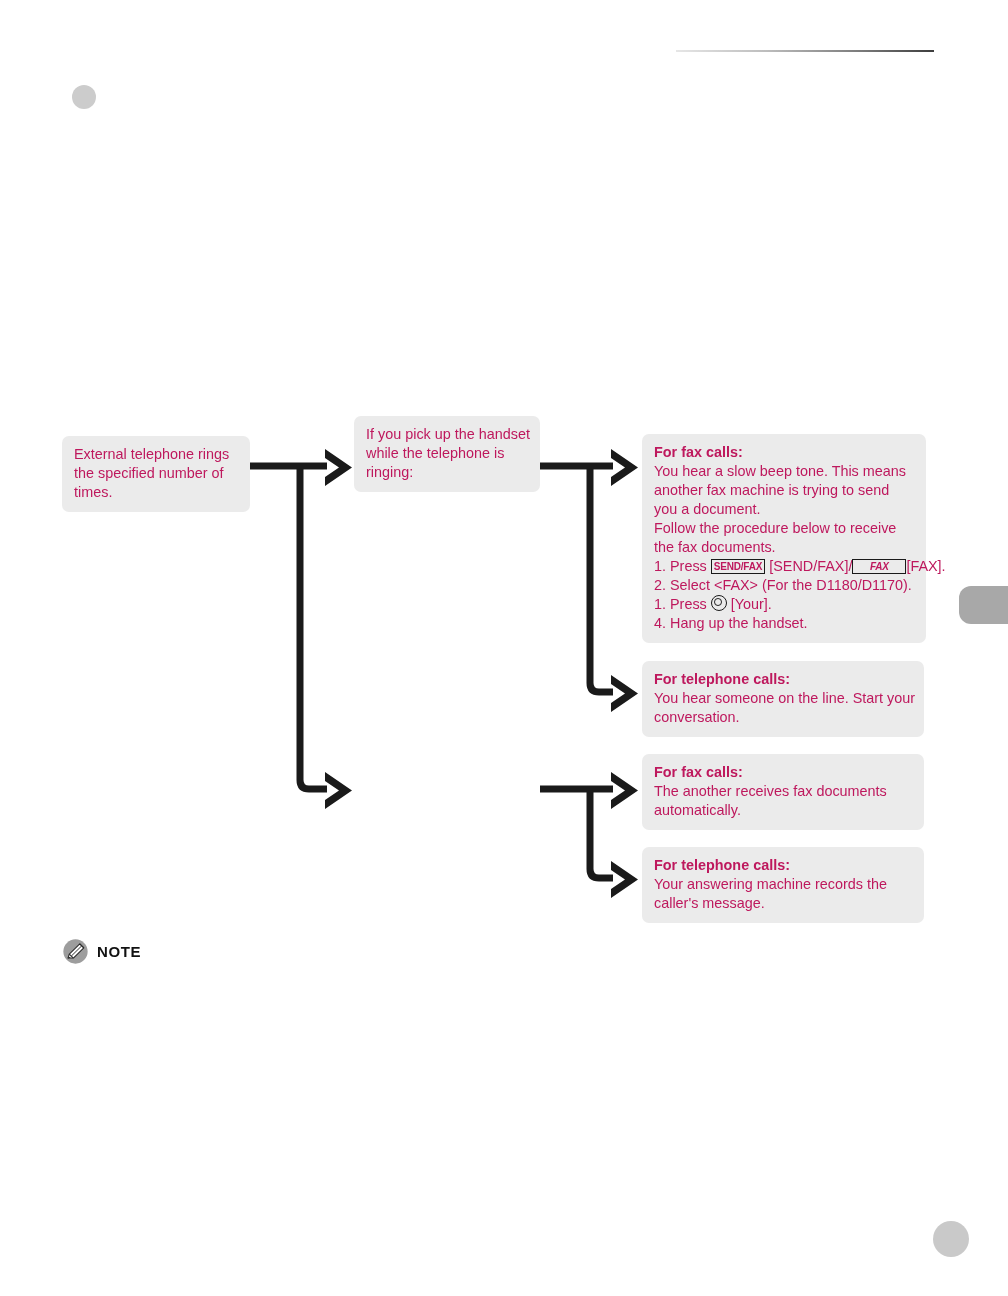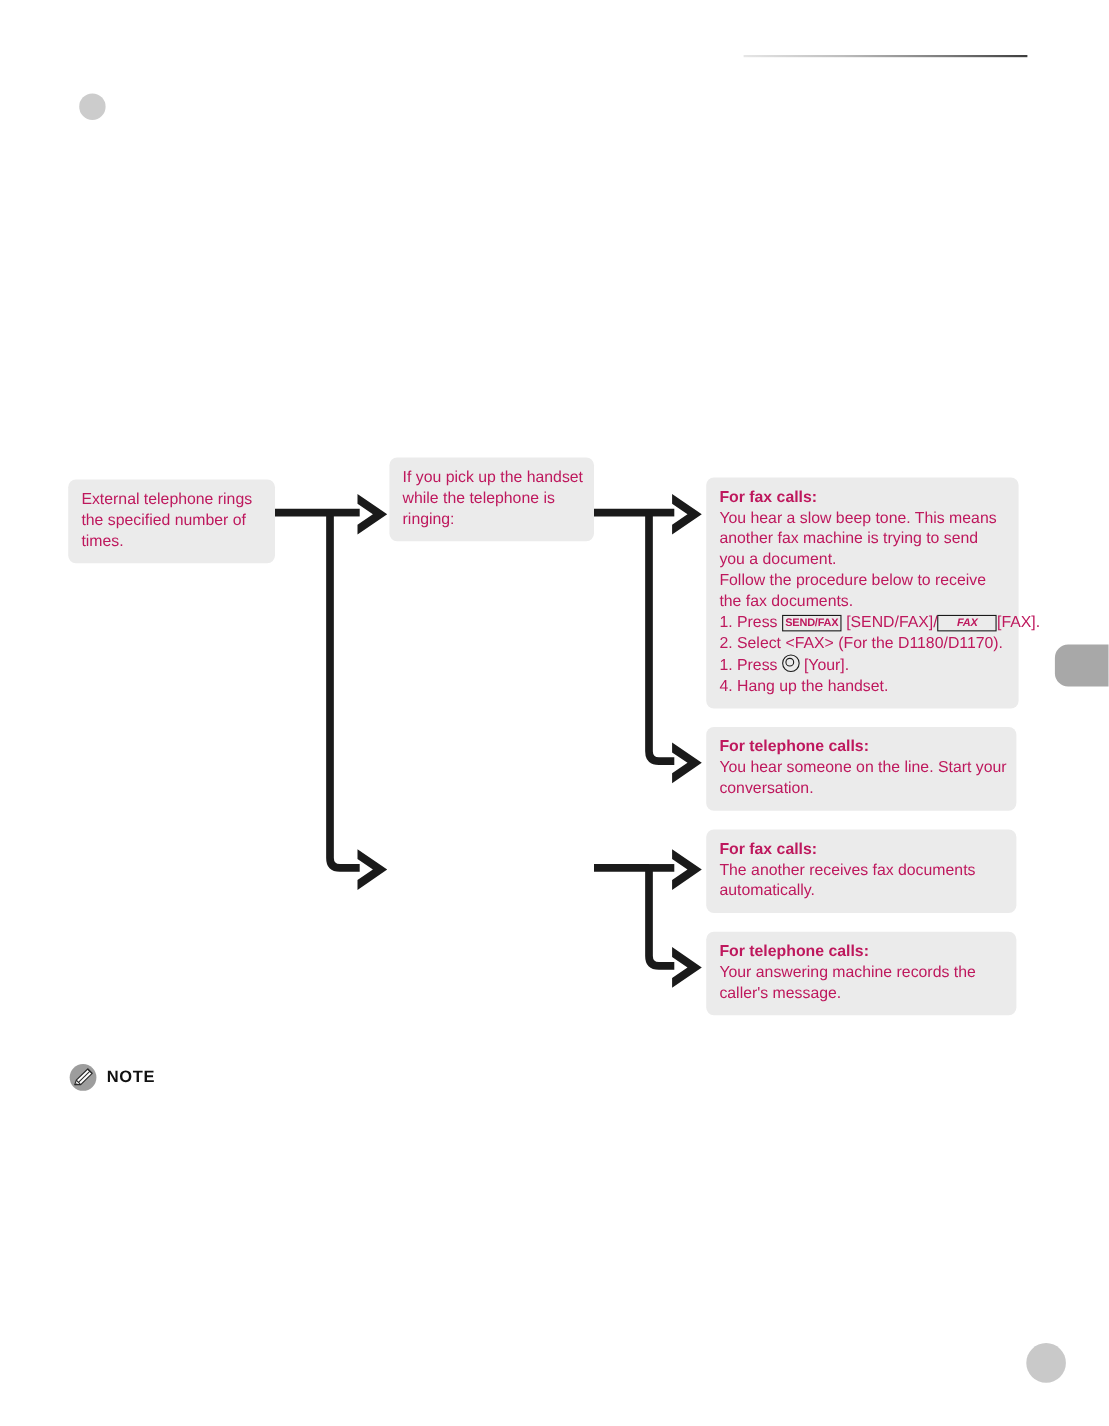--- a/index.html
+++ b/index.html
@@ -130,21 +130,20 @@
   }
 
   
   .note-block {
     position: absolute;
     left: 62px;
     top: 938px;
     display: flex;
     align-items: center;
     gap: 8px;
-    margin-top: 28px;
   }
   .note-icon {
     width: 27px;
     height: 27px;
     flex: none;
   }
   .note-label {
     font-size: 15px;
     font-weight: bold;
     letter-spacing: 0.6px;

